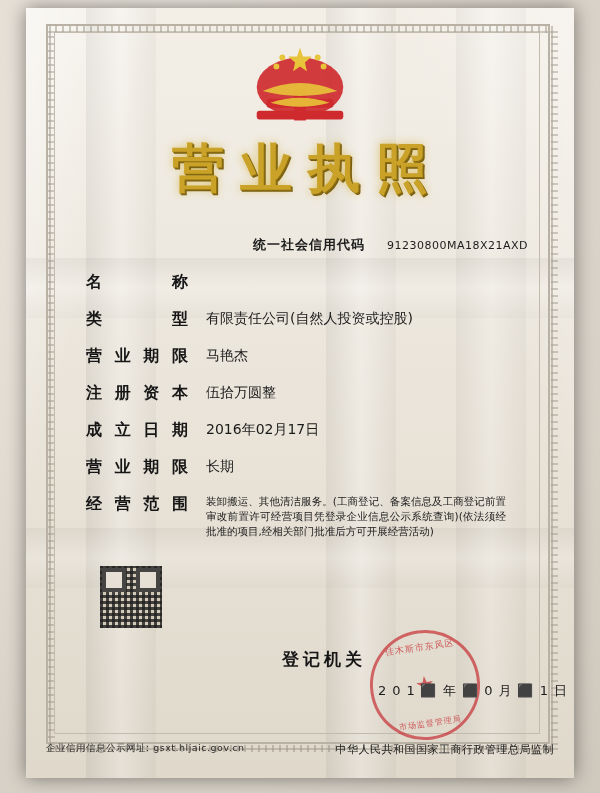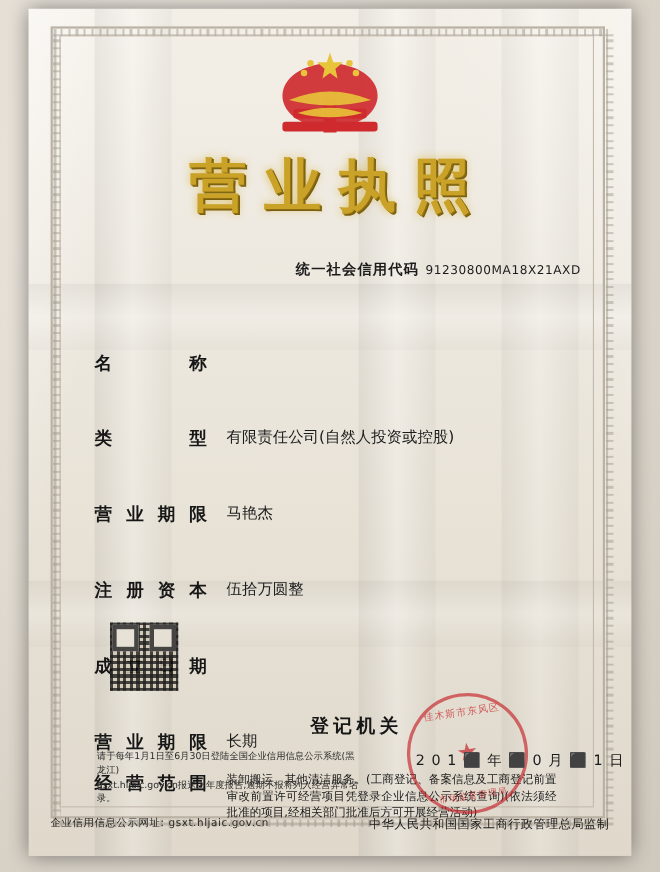--- a/index.html
+++ b/index.html
@@ -68,25 +68,25 @@
       0 0 8px rgba(214,177,60,.75);
     padding-left:16px;
   }
 
   
   .code-line{
     position:absolute;right:72px;top:236px;text-align:right;
     font-size:13px;color:#1c1c1c;letter-spacing:1px;white-space:nowrap;
   }
   .code-line .code-label{font-weight:bold;font-family:Liberation Mono, monospace;}
-  .code-line .code-val{font-size:11px;letter-spacing:.5px;margin-left:6px;}
+  .code-line .code-val{font-size:11px;letter-spacing:.5px;margin-left:22px;}
 
   
   .fields{position:absolute;left:86px;top:272px;width:430px;}
-  .row{display:flex;align-items:flex-start;margin-bottom:16px;margin-top:48px;}
+  .row{display:flex;align-items:flex-start;margin-bottom:16px;}
   .label{
     width:104px;flex:0 0 104px;font-size:16px;font-weight:bold;color:#161616;
     letter-spacing:2px;text-align:justify;text-align-last:justify;
   }
   .value{
     font-size:14px;color:#1b1b1b;padding-left:16px;line-height:1.35;
   }
   .row.scope .value{font-size:10.5px;line-height:1.45;width:300px;text-align:justify;}
   .row.scope{margin-top:2px;}
 
@@ -191,20 +191,21 @@
     <div class="row">
       <div class="label">营业期限</div>
       <div class="value">马艳杰</div>
     </div>
     <div class="row">
       <div class="label">注册资本</div>
       <div class="value">伍拾万圆整</div>
     </div>
     <div class="row">
       <div class="label">成立日期</div>
+      <div class="value">2016年02月17日</div>
     </div>
     <div class="row">
       <div class="label">营业期限</div>
       <div class="value">长期</div>
     </div>
     <div class="row scope">
       <div class="label">经营范围</div>
       <div class="value">装卸搬运、其他清洁服务。(工商登记、备案信息及工商登记前置审改前置许可经营项目凭登录企业信息公示系统查询)(依法须经批准的项目,经相关部门批准后方可开展经营活动)</div>
     </div>
   </div>
@@ -212,20 +213,16 @@
   <div class="qr"></div>
 
   <div class="authority">登记机关</div>
   <div class="seal">
     <div class="top-text">佳木斯市东风区</div>
     <div class="star">★</div>
     <div class="bottom-text">市场监督管理局</div>
   </div>
   <div class="datestamp">201⬛年⬛0月⬛1日</div>
 
-  <div class="notice">
-    <div>请于每年1月1日至6月30日登陆全国企业信用信息公示系统(黑龙江)</div>
-    <div>gsxt.hljaic.gov.cn报送上年度报告,逾期不报将列入经营异常名录。</div>
-  </div>
 
   <div class="bottom-left">企业信用信息公示网址:  gsxt.hljaic.gov.cn</div>
   <div class="bottom-right">中华人民共和国国家工商行政管理总局监制</div>
 </div>
 
 </body></html>

